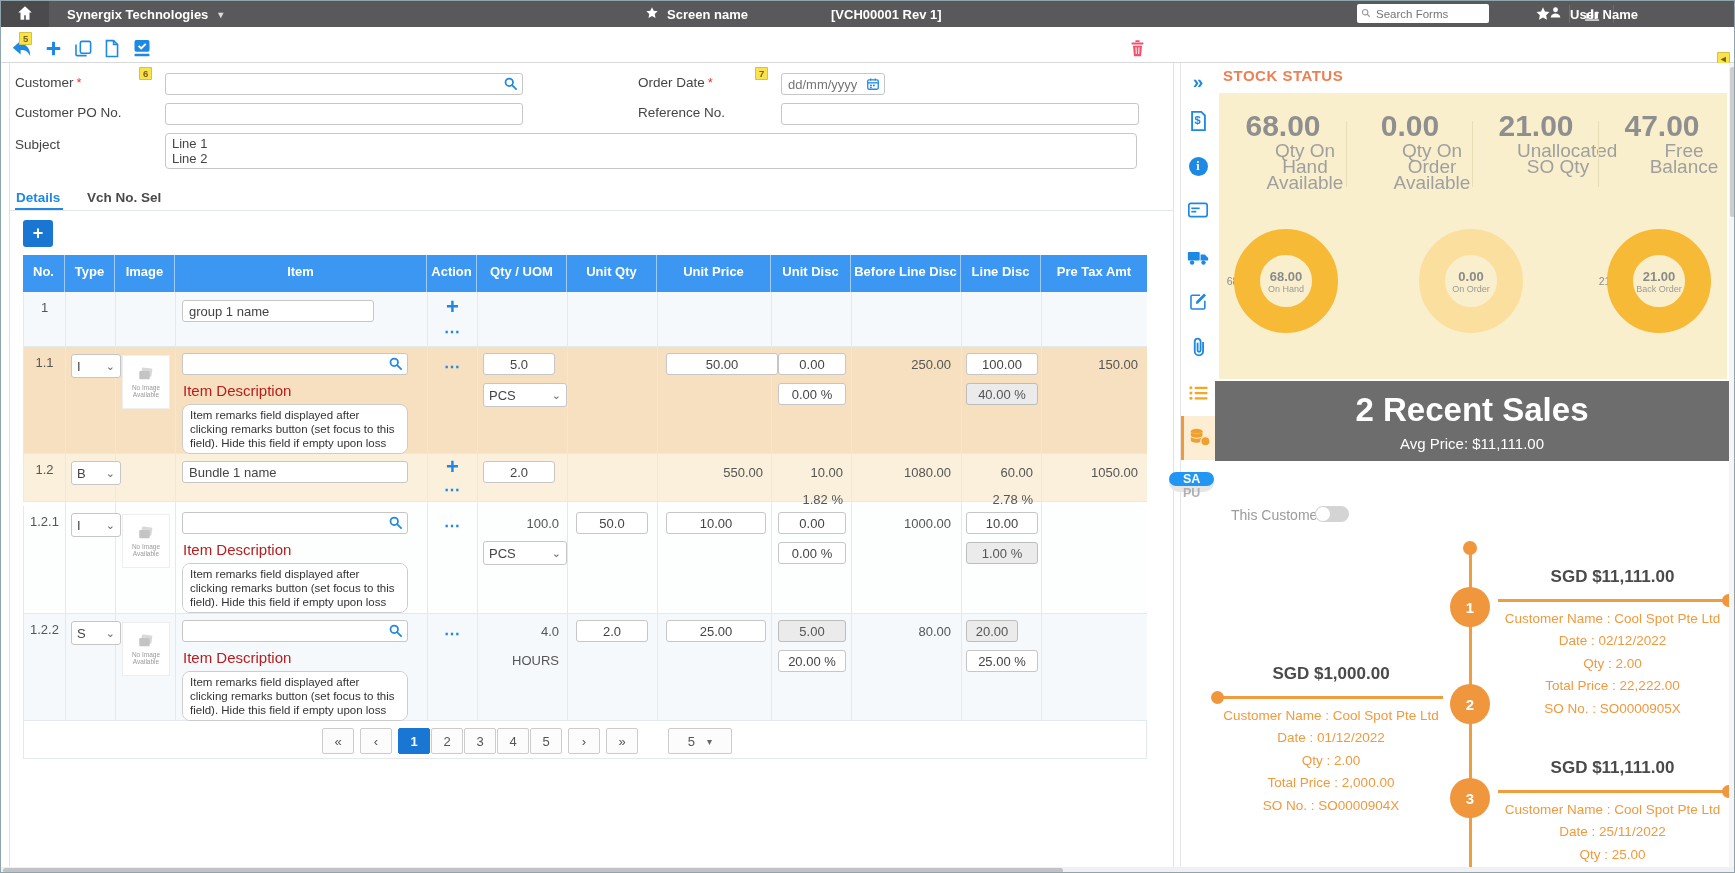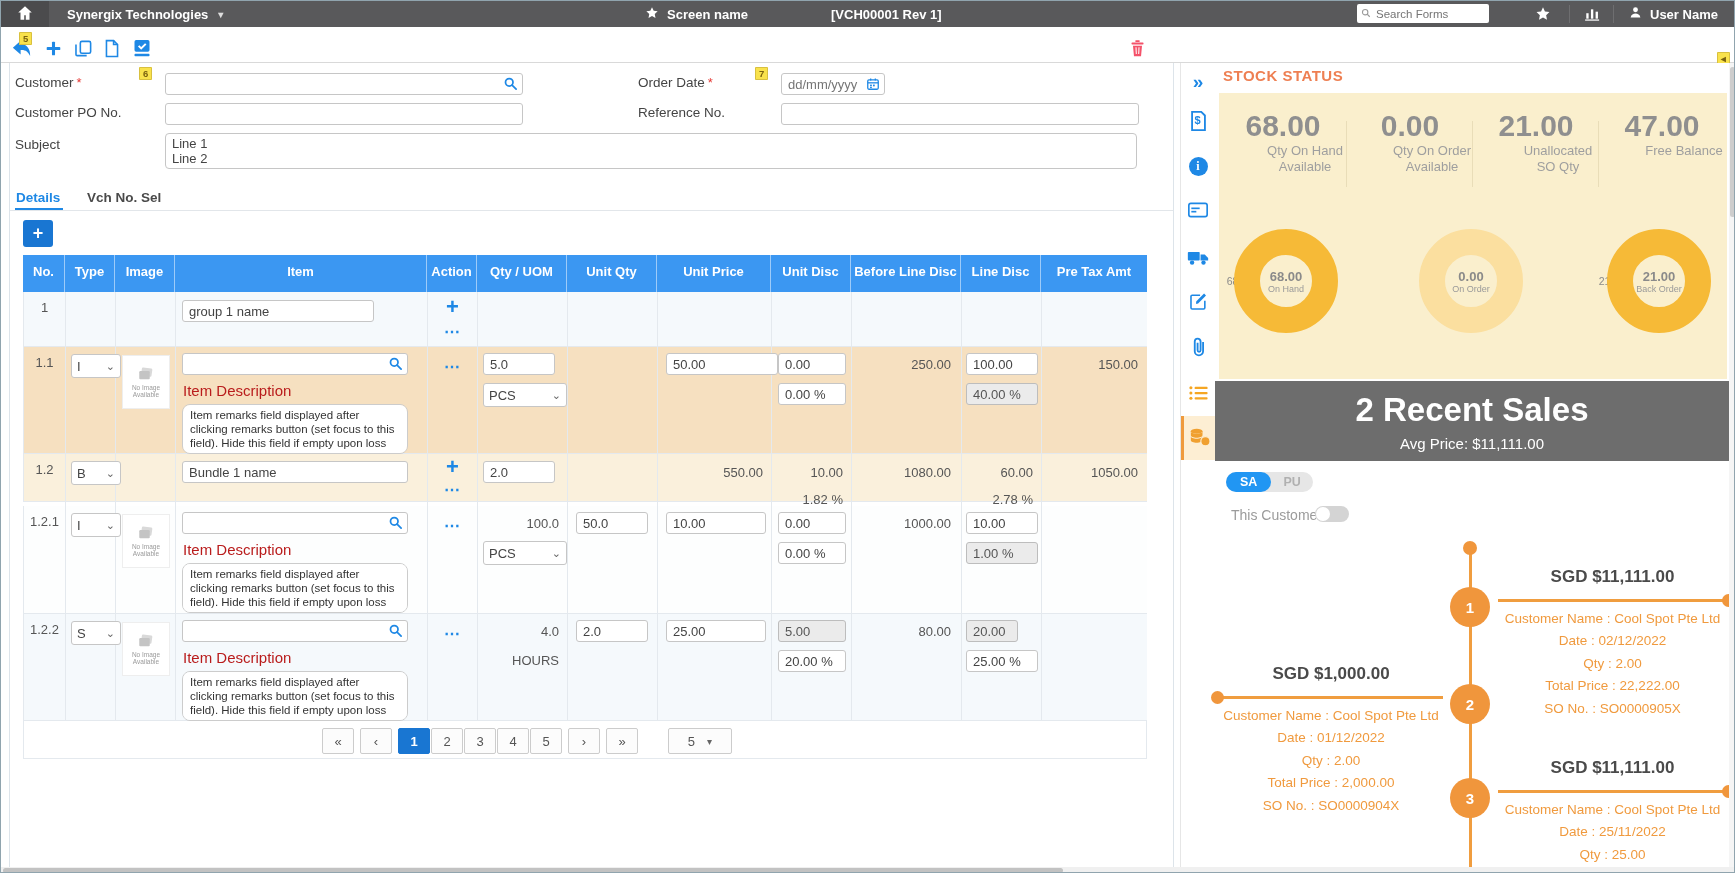--- a/index.html
+++ b/index.html
@@ -17,21 +17,21 @@
   
   .toolbar{left:0;top:26px;width:100%;height:36px;background:#fff;border-bottom:1px solid #d9d9d9;}
   .tool-ic{top:36px;height:22px;display:flex;align-items:center;justify-content:center;cursor:pointer;}
   .badge{background:#f9e24c;border:1px solid #d8c040;color:#7a6210;font-size:9.5px;font-weight:bold;padding:0 3px;line-height:11px;border-radius:1px;}
   
   .content-frame{left:8px;top:62px;width:1165px;height:804px;border-left:1px solid #dde4ea;border-right:1px solid #dde4ea;background:#fff;}
   
   .flabel{font-size:13.5px;color:#444;}
   .req{color:#e53935;margin-left:3px;}
   .inp{border:1px solid #c6c6c6;border-radius:3px;height:22px;font-size:13px;font-family:"Liberation Sans",sans-serif;padding:0 6px;box-sizing:border-box;color:#444;background:#fff;outline:none;}
-  .inp.num{text-align:left;}
+  .inp.num{text-align:center;}
   .inp.dis{background:#ebebeb;border-color:#bdbdbd;color:#555;}
   .srch-ic{position:absolute;right:5px;top:3px;}
   textarea.subject{resize:none;border:1px solid #c6c6c6;border-radius:4px;font-size:13px;font-family:"Liberation Sans",sans-serif;padding:2px 6px;color:#444;outline:none;line-height:15px;}
   
   .tab{font-size:13.5px;font-weight:bold;cursor:pointer;}
   .tab.active{color:#1e88e5;}
   .tab.idle{color:#4a4a4a;}
   .tab-underline{background:#1e88e5;height:3px;}
   .tab-border{background:#e2e6ea;height:1px;}
   
@@ -59,21 +59,21 @@
   .sidestrip{left:1179px;top:62px;width:35px;height:804px;background:#fff;border-left:1px solid #e6e6e6;}
   .side-ic{left:1181px;width:32px;height:30px;display:flex;align-items:center;justify-content:center;cursor:pointer;}
   .side-active{left:1180px;top:415px;width:35px;height:44px;background:#fdeed3;border-left:3px solid #ef9a3c;display:flex;align-items:center;justify-content:center;cursor:pointer;}
   .chev{color:#1e88e5;font-size:19px;font-weight:bold;line-height:18px;}
   .infocirc{width:19px;height:19px;border-radius:50%;background:#1e88e5;color:#fff;display:flex;align-items:center;justify-content:center;font-size:12px;font-weight:bold;font-family:"Liberation Serif",serif;}
   
   .rpanel{left:1214px;top:62px;width:514px;height:804px;background:#fff;overflow:hidden;}
   .stock-title{font-size:15px;font-weight:bold;letter-spacing:.5px;color:#ee7f52;}
   .cream{background:#faefcd;}
   .statv{font-size:30px;font-weight:bold;color:#8f8f8f;text-align:center;}
-  .statl{font-size:13px;color:#9f9f9f;text-align:center;line-height:16px;margin-left:44px;}
+  .statl{font-size:19px;color:#9f9f9f;text-align:center;line-height:16px;margin-left:44px;}
   .stat-div{width:1px;background:#e9ddb8;}
   .donut{width:104px;height:104px;border-radius:50%;border:26px solid #f6ba37;display:flex;align-items:center;justify-content:center;}
   .donut.pale{border-color:#fbdf9f;}
   .donut-c{display:flex;flex-direction:column;align-items:center;white-space:nowrap;}
   .donut-c b{font-size:13px;color:#8a8a8a;}
   .donut-c span{font-size:9px;color:#9a9a9a;}
   .douter{font-size:10.5px;color:#8a8a8a;}
   .banner{background:#6d6d6d;color:#fff;display:flex;flex-direction:column;align-items:center;justify-content:center;gap:6px;}
   .banner .t{font-size:33px;font-weight:bold;}
   .banner .s{font-size:15px;}
@@ -144,21 +144,21 @@
     <div class="abs tb-div" style="left:1568px;"></div>
     <div class="abs" style="left:1583px;top:6px;">
       <svg width="17" height="14" viewBox="0 0 20 18" fill="#fff">
           <rect x="2" y="8" width="3" height="7"></rect>
           <rect x="8" y="3" width="3" height="12"></rect>
           <rect x="14" y="6" width="3" height="9"></rect>
           <rect x="0.5" y="16" width="18" height="1.6"></rect>
         </svg>
     </div>
     <div class="abs tb-div" style="left:1612px;"></div>
-    <div class="abs tb-center" style="left:1628px;">
+    <div class="abs tb-center" style="left:1548px;">
       <span>
         <svg width="13" height="13" viewBox="0 0 24 24" fill="#fff">
             <circle cx="12" cy="7" r="4.5"></circle>
             <path d="M3 21c1-5.2 5-7.2 9-7.2s8 2 9 7.2z"></path>
           </svg>
       </span>
       <span>User Name</span>
     </div>
   </div>
 
@@ -611,21 +611,21 @@
         <b>21.00</b>
         <span>Back Order</span>
       </div>
   </div>
 
   <div class="abs banner" style="left:1214px;top:380px;width:514px;height:80px;">
     <div class="t">2 Recent Sales</div>
     <div class="s">Avg Price: $11,111.00</div>
   </div>
 
-  <div class="abs pill" style="left:1225px;top:471px;">
+  <div class="abs pill" style="left:1168px;top:471px;flex-direction:column;">
     <span class="sa">SA</span>
     <span class="pu">PU</span>
   </div>
 
   <div class="abs tc-label" style="left:1202px;top:506px;margin-left:28px;">This Customer</div>
   <div class="abs toggle" style="left:1314px;top:505px;">
       <span class="knob"></span>
     </div>
 
   <div class="abs tl-line" style="left:1468px;top:544px;height:322px;"></div>

